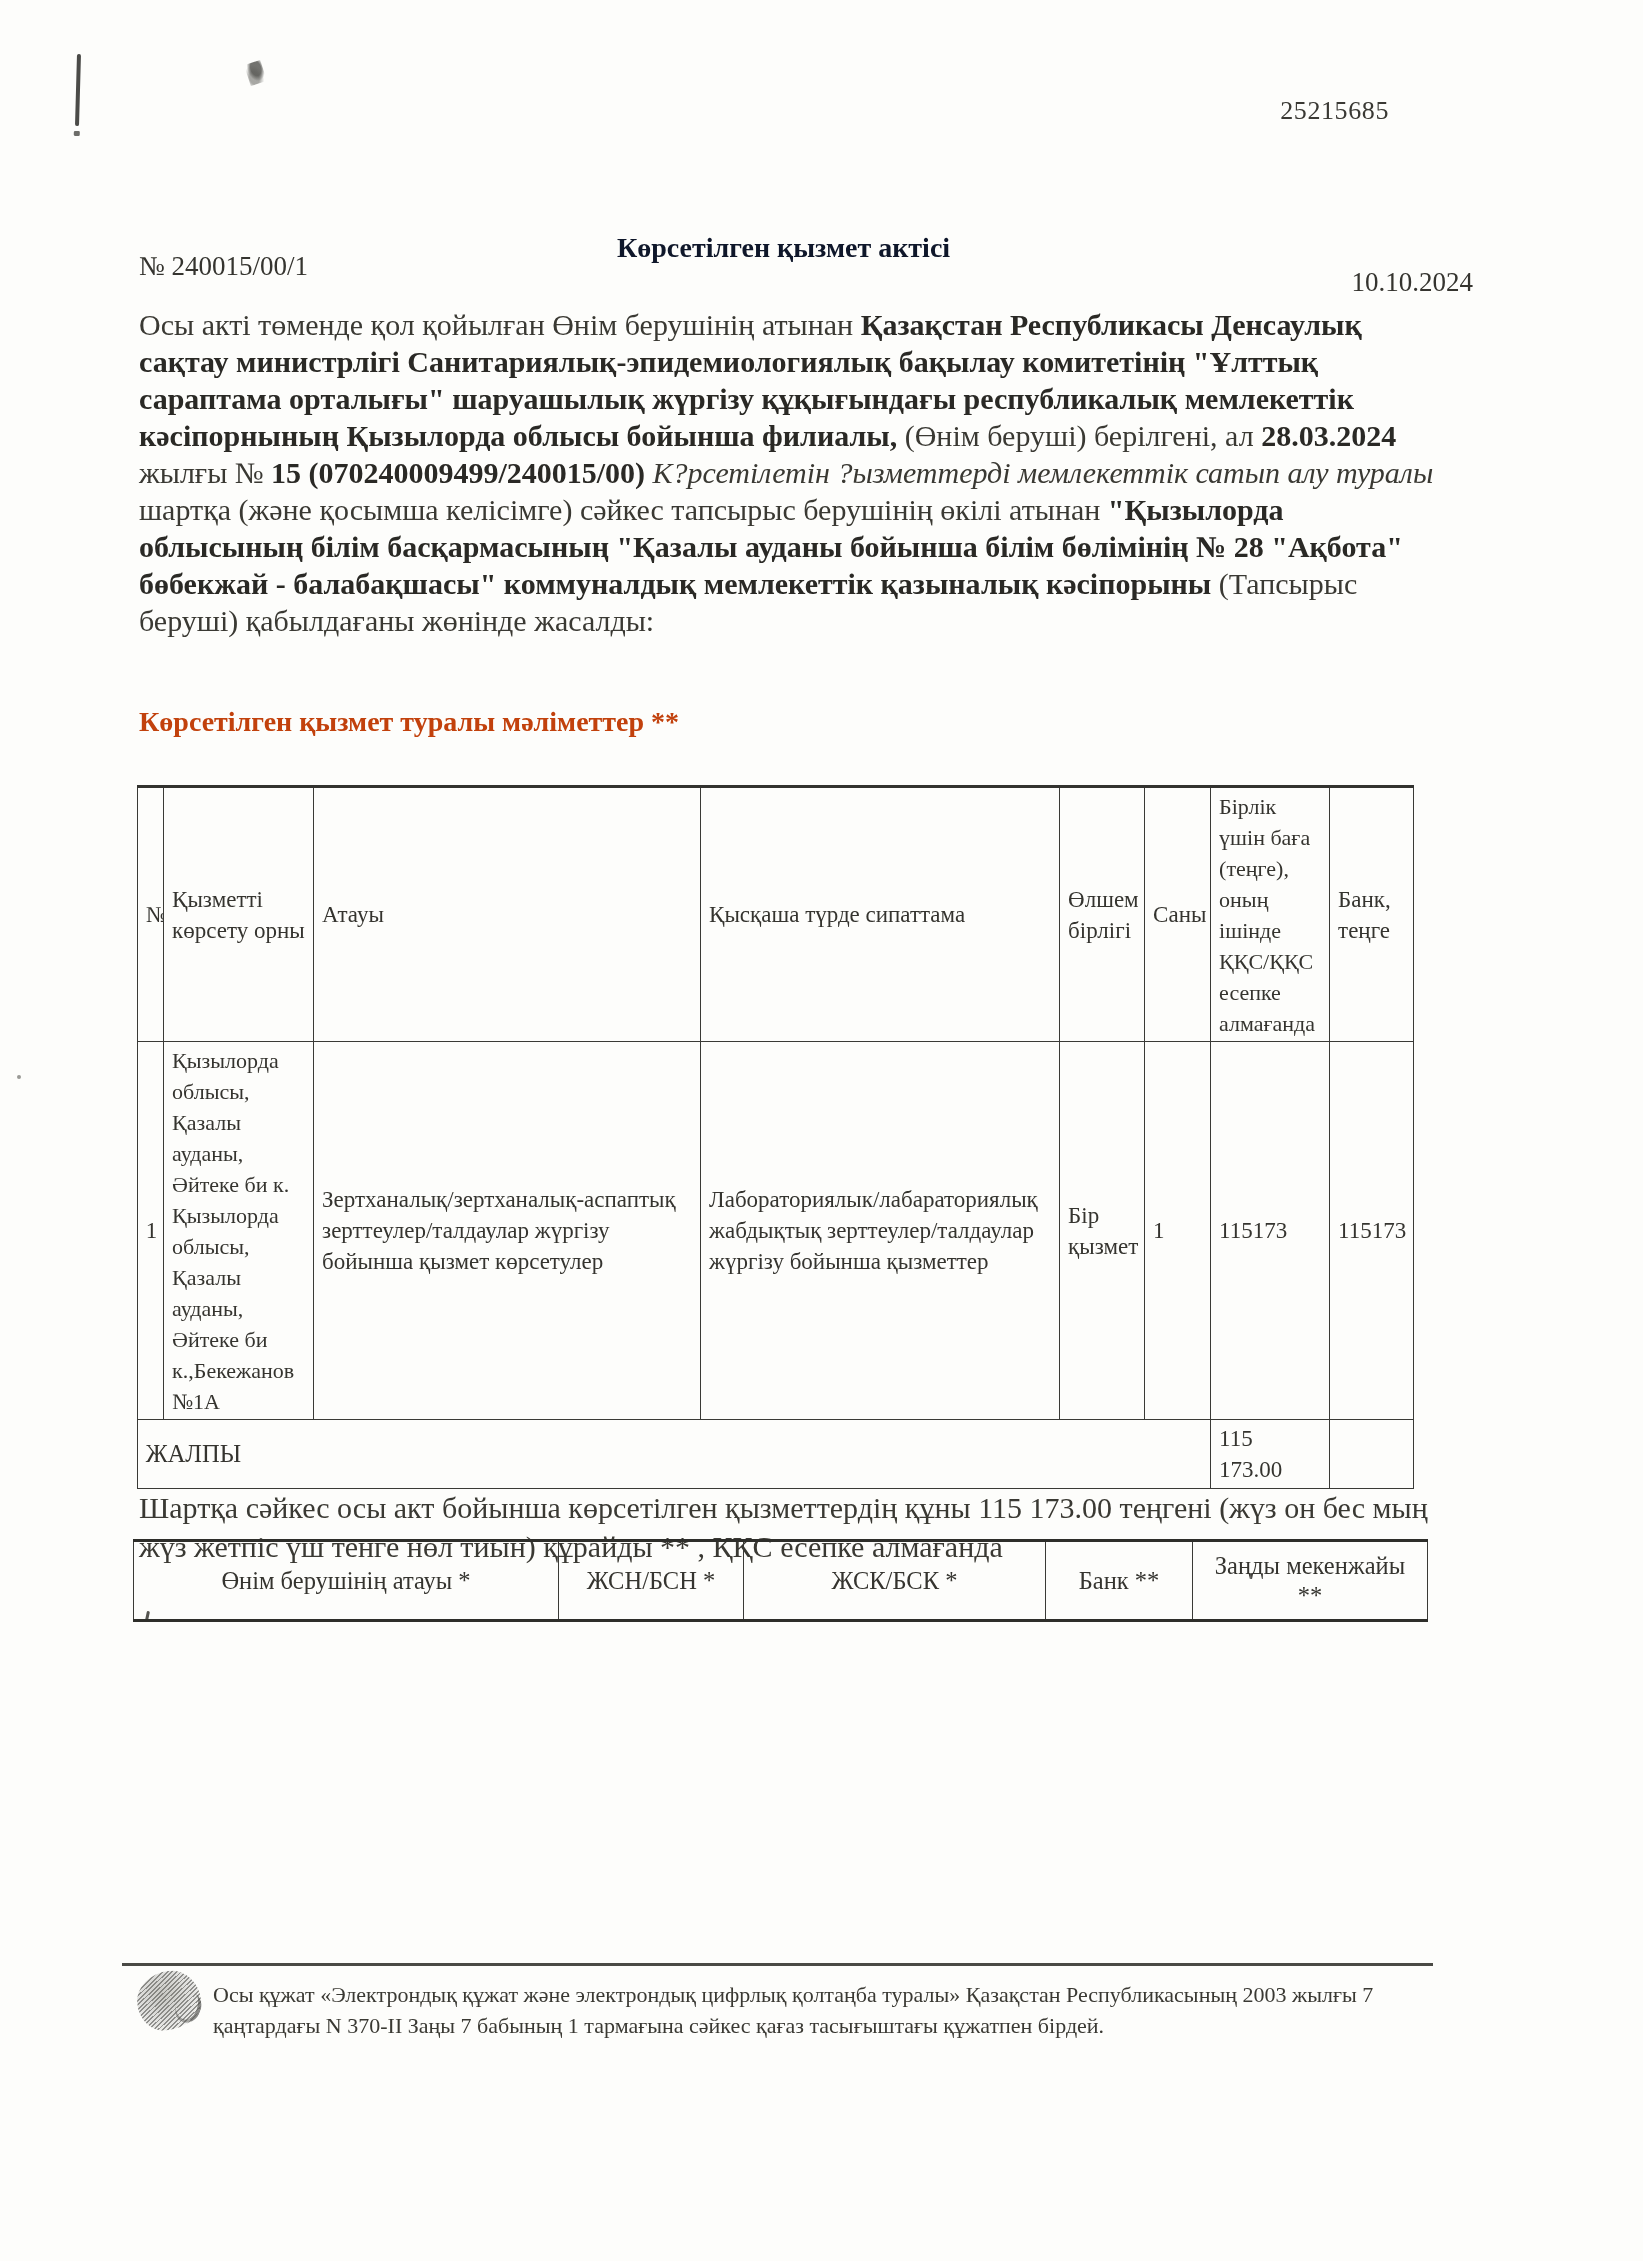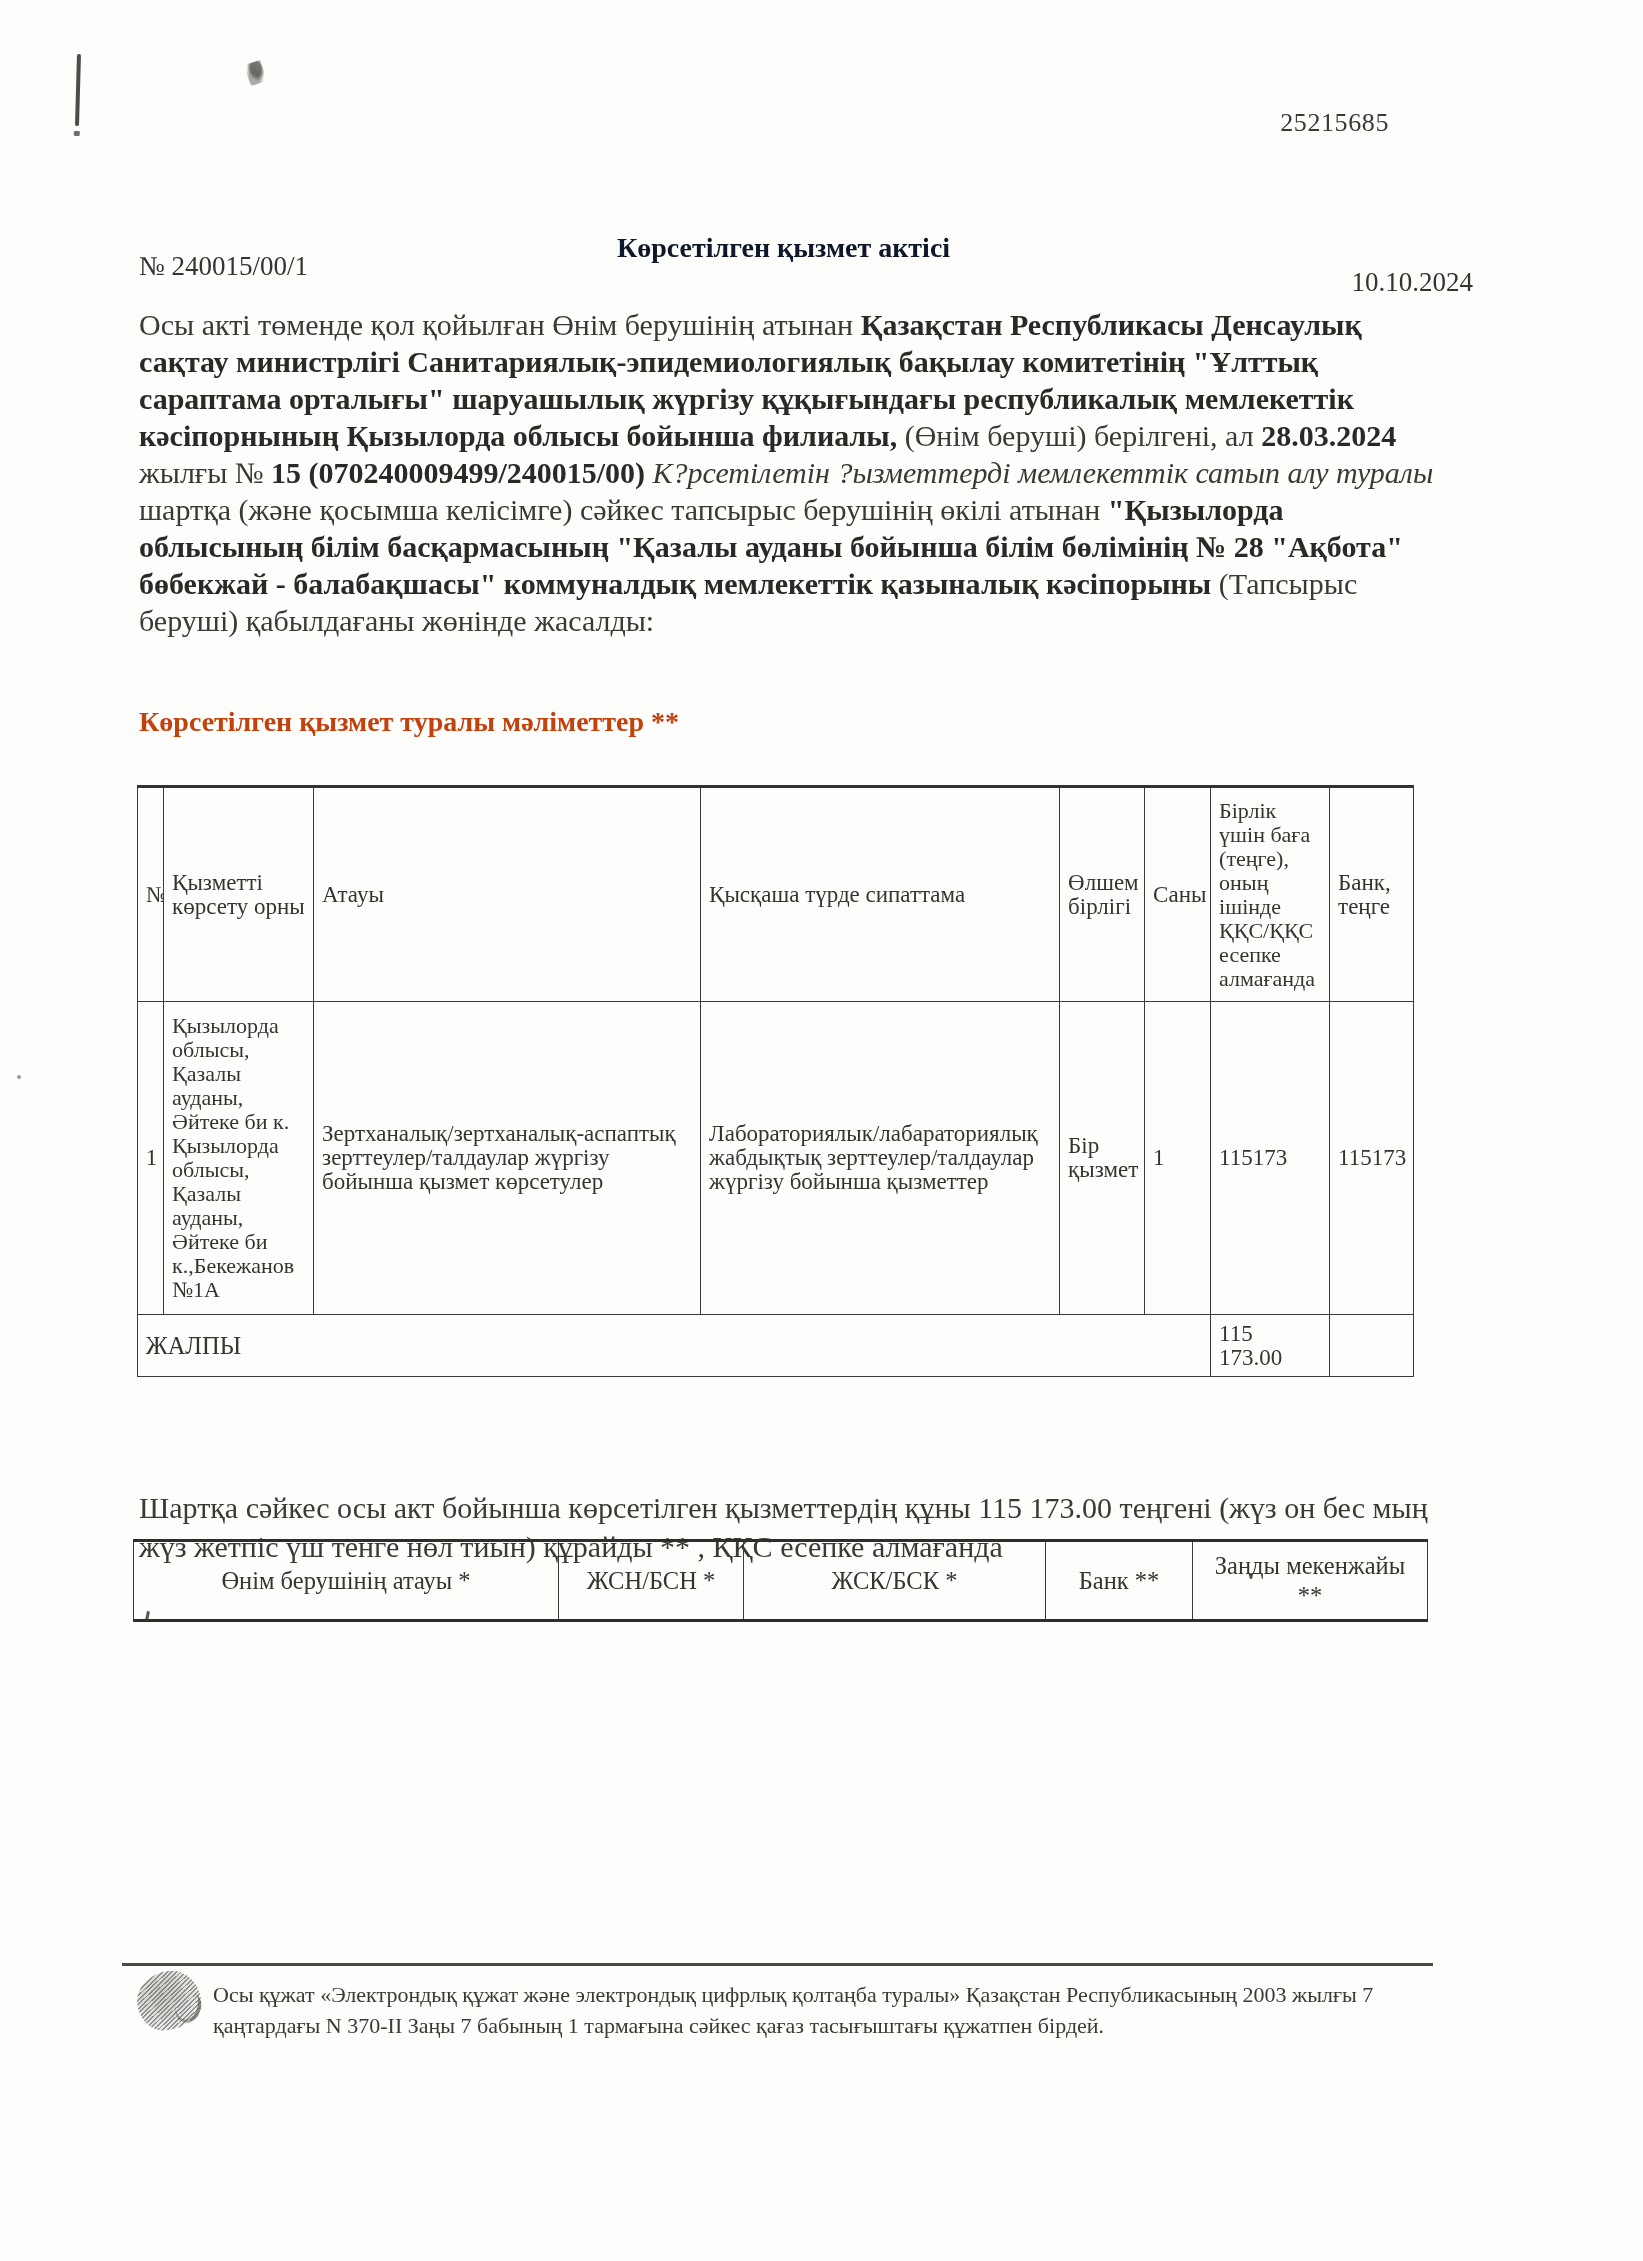--- a/index.html
+++ b/index.html
@@ -30,21 +30,21 @@
   .tiny-mark{
     position:absolute;left:146px;top:1611px;width:3.2px;height:9.7px;
     background:#55544f;border-radius:1.3px;transform:rotate(12deg);
   }
   .left-dot{
     position:absolute;left:17px;top:1075px;width:3.9px;height:3.9px;
     background:#9a9a95;border-radius:50%;
   }
   
   .serial{
-    position:absolute;top:108px;right:255px;
+    position:absolute;top:96px;right:255px;
     font-size:26px;letter-spacing:0.6px;color:#3a3934;
   }
   .title{
     position:absolute;left:139px;top:184px;width:1289px;
     text-align:center;font-size:28px;font-weight:bold;color:#0f172a;margin-top:48px;
   }
   .doc-row{
     position:absolute;left:139px;top:251px;width:1292px;
     font-size:27px;
   }
@@ -68,21 +68,21 @@
   
   table{border-collapse:collapse;table-layout:fixed;}
   .tbl1{
     position:absolute;left:137px;top:785px;width:1276px;
     font-size:23px;color:#35342f;
   }
   .tbl1 td,.tbl1 th{
     border:1.3px solid #3a3a36;
     padding:2.6px 7.7px;
     font-weight:normal;text-align:left;vertical-align:middle;
-    line-height:24px;
+    line-height:31px;
     overflow:hidden;
   }
   .tbl1{border:1.9px solid #3a3a36;border-top:3.2px solid #33332f;}
   .tbl1 .hdr-row{height:215px;}
   .tbl1 .data-row{height:313px;}
   .tbl1 .total-row{height:62px;}
   .th-num{text-align:left;}
   .th-price{font-size:22px;line-height:26px;}
   .cell-place{font-size:22px;line-height:26px;vertical-align:middle;padding:1.3px 5.2px;overflow-wrap:anywhere;}
   .cell-total-label{text-align:right;font-size:24.5px;padding-right:10.3px;}

